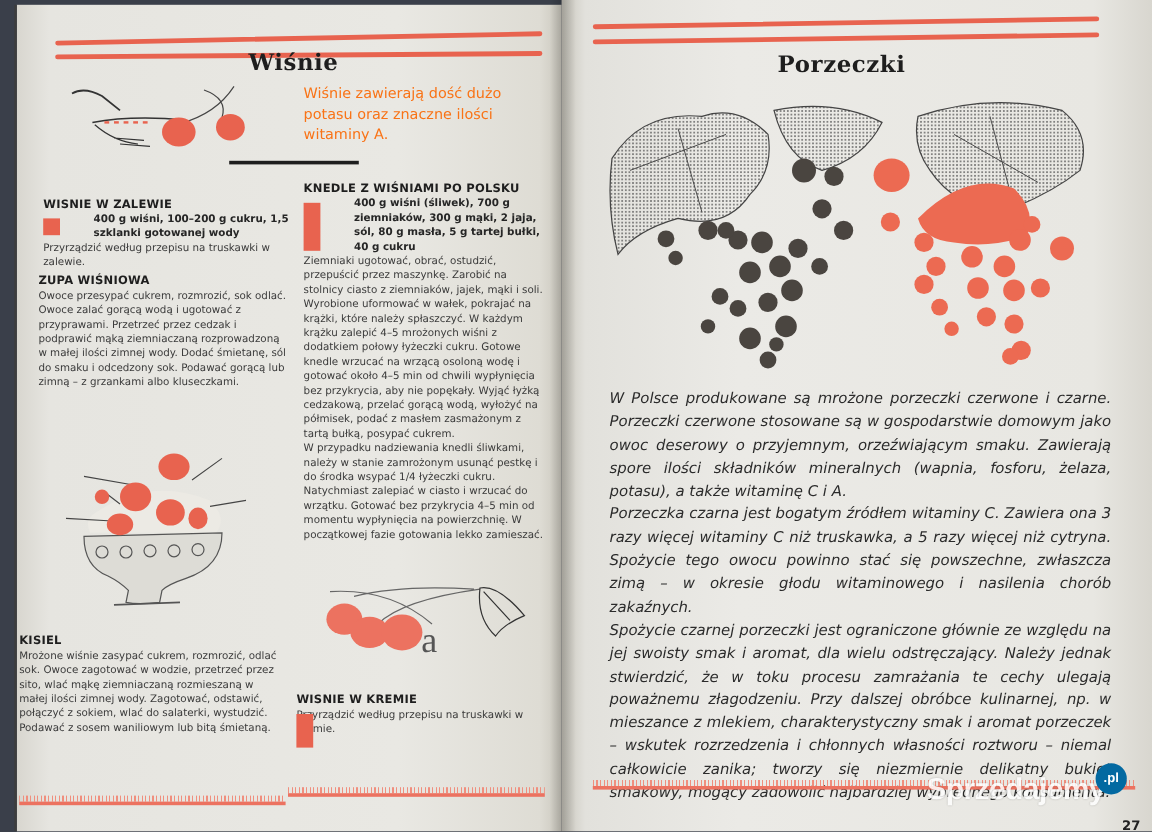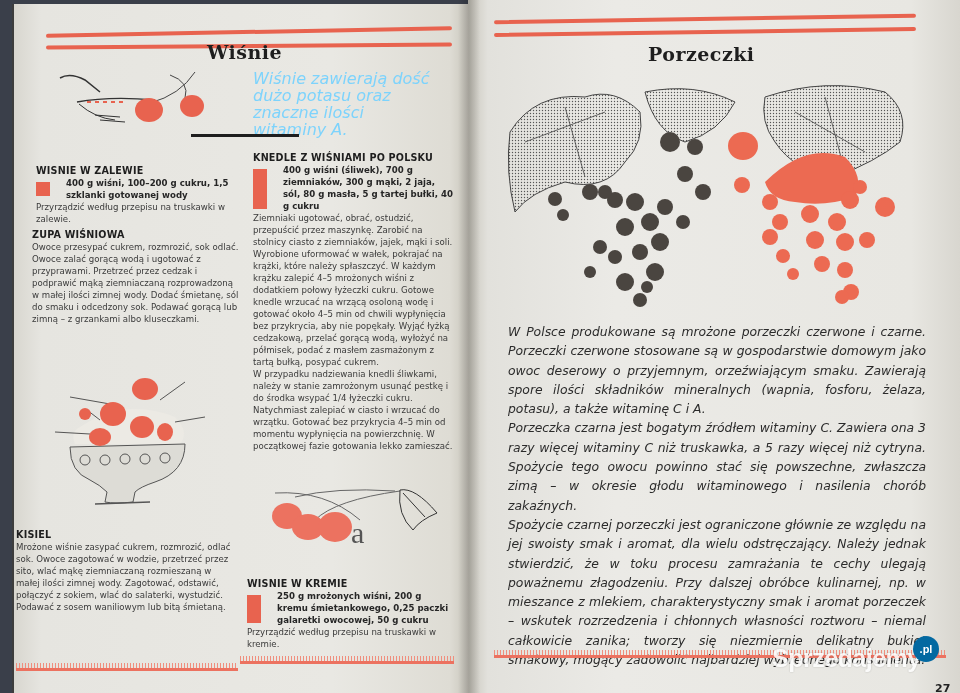--- a/index.html
+++ b/index.html
@@ -16,26 +16,26 @@
     position: absolute; left: 468px; top: 0; width: 492px; height: 693px;
     background: linear-gradient(90deg, #c8c5bb 0%, #e2e1dc 4%, #ebeae6 30%, #e8e7e2 90%, #d8d6cf 100%);
   }
   .gutter { position: absolute; left: 458px; top: 0; width: 22px; height: 693px;
     background: linear-gradient(90deg, rgba(0,0,0,0) 0%, rgba(0,0,0,0.18) 50%, rgba(0,0,0,0) 100%); }
 
   .stripe { position: absolute; height: 4px; background: #e8634f; border-radius: 2px; }
 
   .title { position: absolute; font-family: "DejaVu Serif", serif; font-weight: bold; font-size: 19px; color: #1e1e1e; letter-spacing: 0.5px; }
 
-  .intro { position: absolute; font-size: 16px; line-height: 17px; color: #7dd3fc; font-style: italic; }
+  .intro { position: absolute; font-size: 12px; line-height: 17px; color: #f97316; }
   .rule { position: absolute; height: 3px; background: #1e1e1e; }
 
   .recipe { position: absolute; font-size: 8.6px; line-height: 12px; color: #333; }
   .recipe .rtitle { font-weight: bold; font-size: 9.6px; color: #1e1e1e; letter-spacing: 0.2px; }
-  .recipe .ingr-wrap { position: relative; padding-left: 30px; }
+  .recipe .ingr-wrap { position: relative; padding-left: 42px; }
   .recipe .swatch { position: absolute; left: 0; top: 5px; width: 14px; height: 14px; background: #e8634f; }
   .recipe .ingr { font-weight: bold; color: #262626; }
   .recipe .method { color: #3a3a3a; }
 
   .body-text { position: absolute; left: 508px; top: 322px; width: 418px; font-size: 12.4px; line-height: 19.3px; color: #2b2b2b; text-align: justify; }
   .body-text p { margin: 0; font-style: italic; }
 
   .comb { position: absolute; height: 8px;
     background: repeating-linear-gradient(90deg, #f08e7d 0 1px, rgba(0,0,0,0) 1px 3px);
     border-bottom: 3px solid #ec7260; }
@@ -138,21 +138,20 @@
     <ellipse cx="43" cy="42" rx="16" ry="13" fill="#ec7260"></ellipse>
     <ellipse cx="70" cy="42" rx="17" ry="15" fill="#ec7260"></ellipse>
     <text x="86" y="58" font-family="Liberation Serif, serif" font-size="30" fill="#555">a</text>
     <path d="M135 5 Q150 2 172 28 Q155 35 148 45 Q132 30 135 5Z M138 8 L160 32" stroke="#333" stroke-width="1" fill="none"></path>
   </svg>
 
   <div class="recipe" style="left:247px; top:578px; width:205px;">
     <div class="rtitle">WISNIE W KREMIE</div>
     <div class="ingr-wrap">
       <span class="swatch" style="height:28px;"></span>
-      <div class="ingr">250 g mrożonych wiśni, 200 g kremu śmietankowego, 0,25 paczki galaretki owocowej, 50 g cukru</div>
     </div>
     <div class="method">Przyrządzić według przepisu na truskawki w kremie.</div>
   </div>
 
   <div class="comb" style="left:16px; top:663px; width:222px;"></div>
   <div class="comb" style="left:240px; top:656px; width:214px;"></div>
 
   <div class="stripe" style="left:494px; top:17px; width:422px; transform: rotate(-0.9deg);"></div>
   <div class="stripe" style="left:494px; top:30px; width:422px; transform: rotate(-0.8deg);"></div>
 

